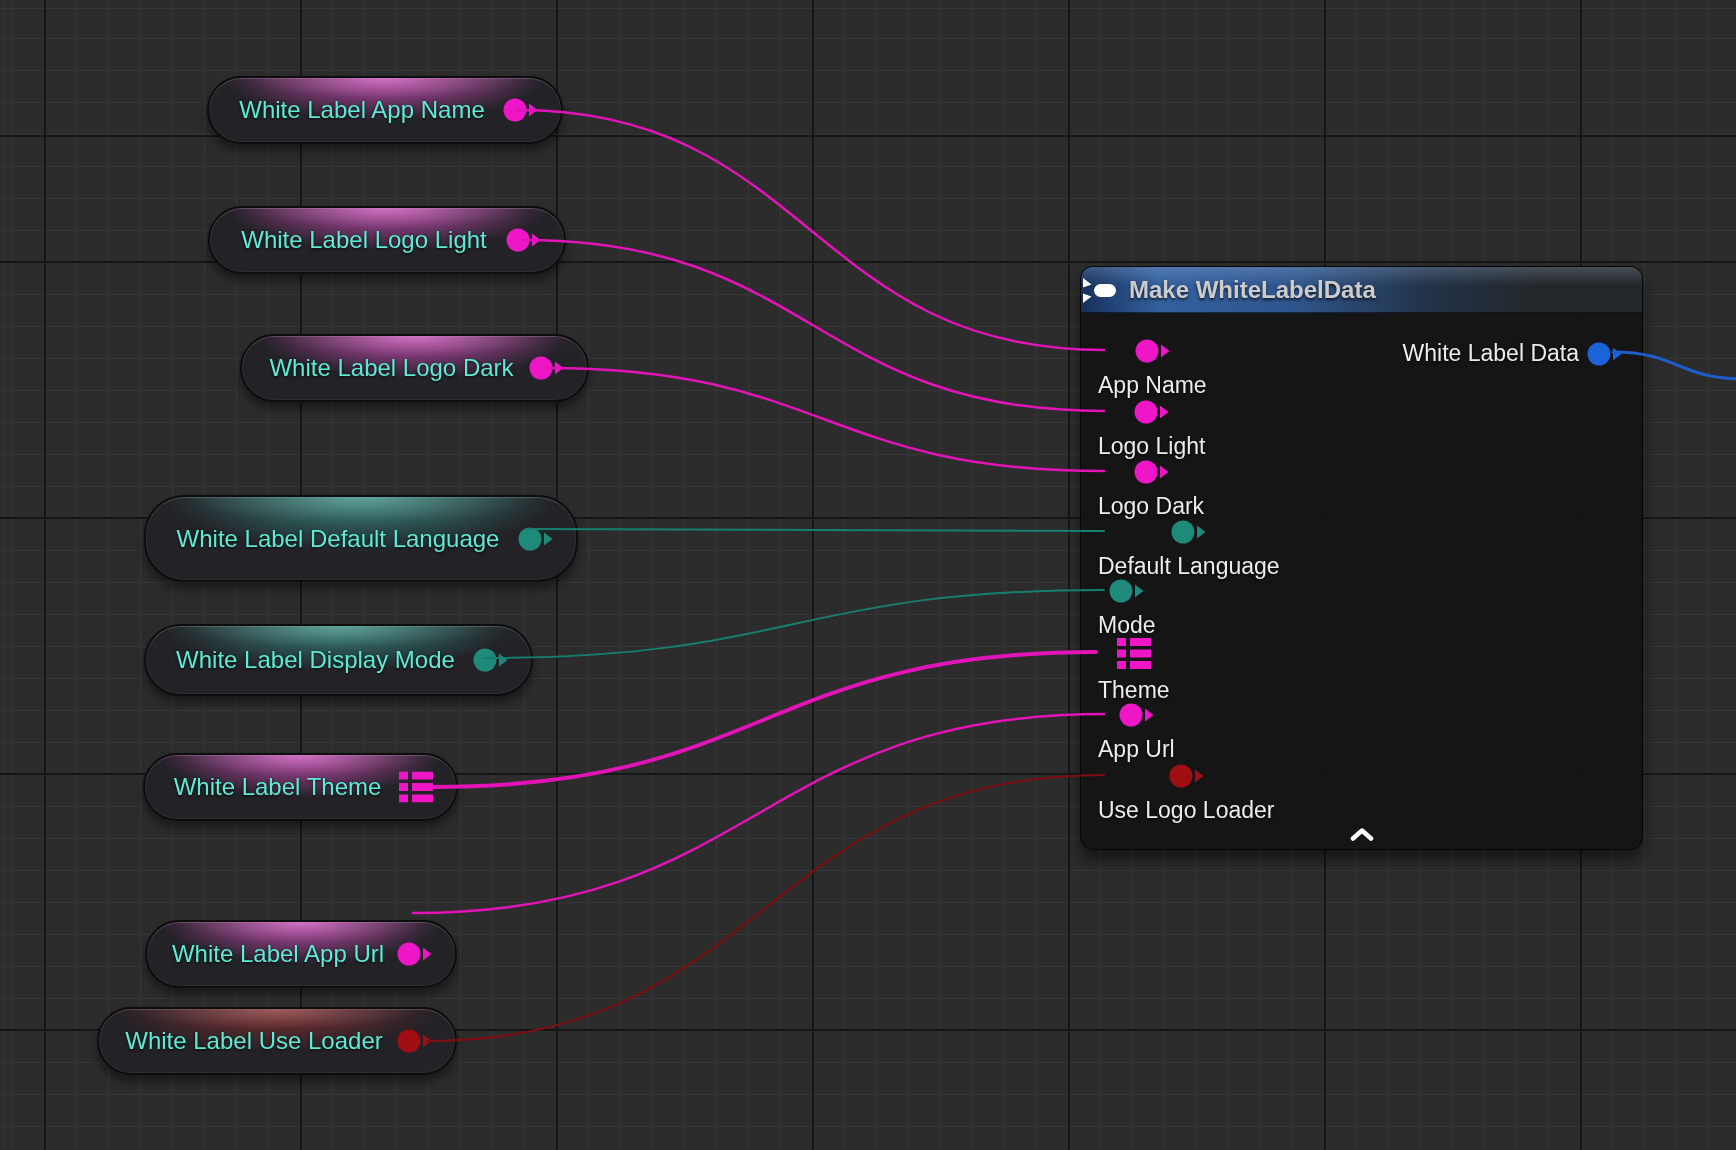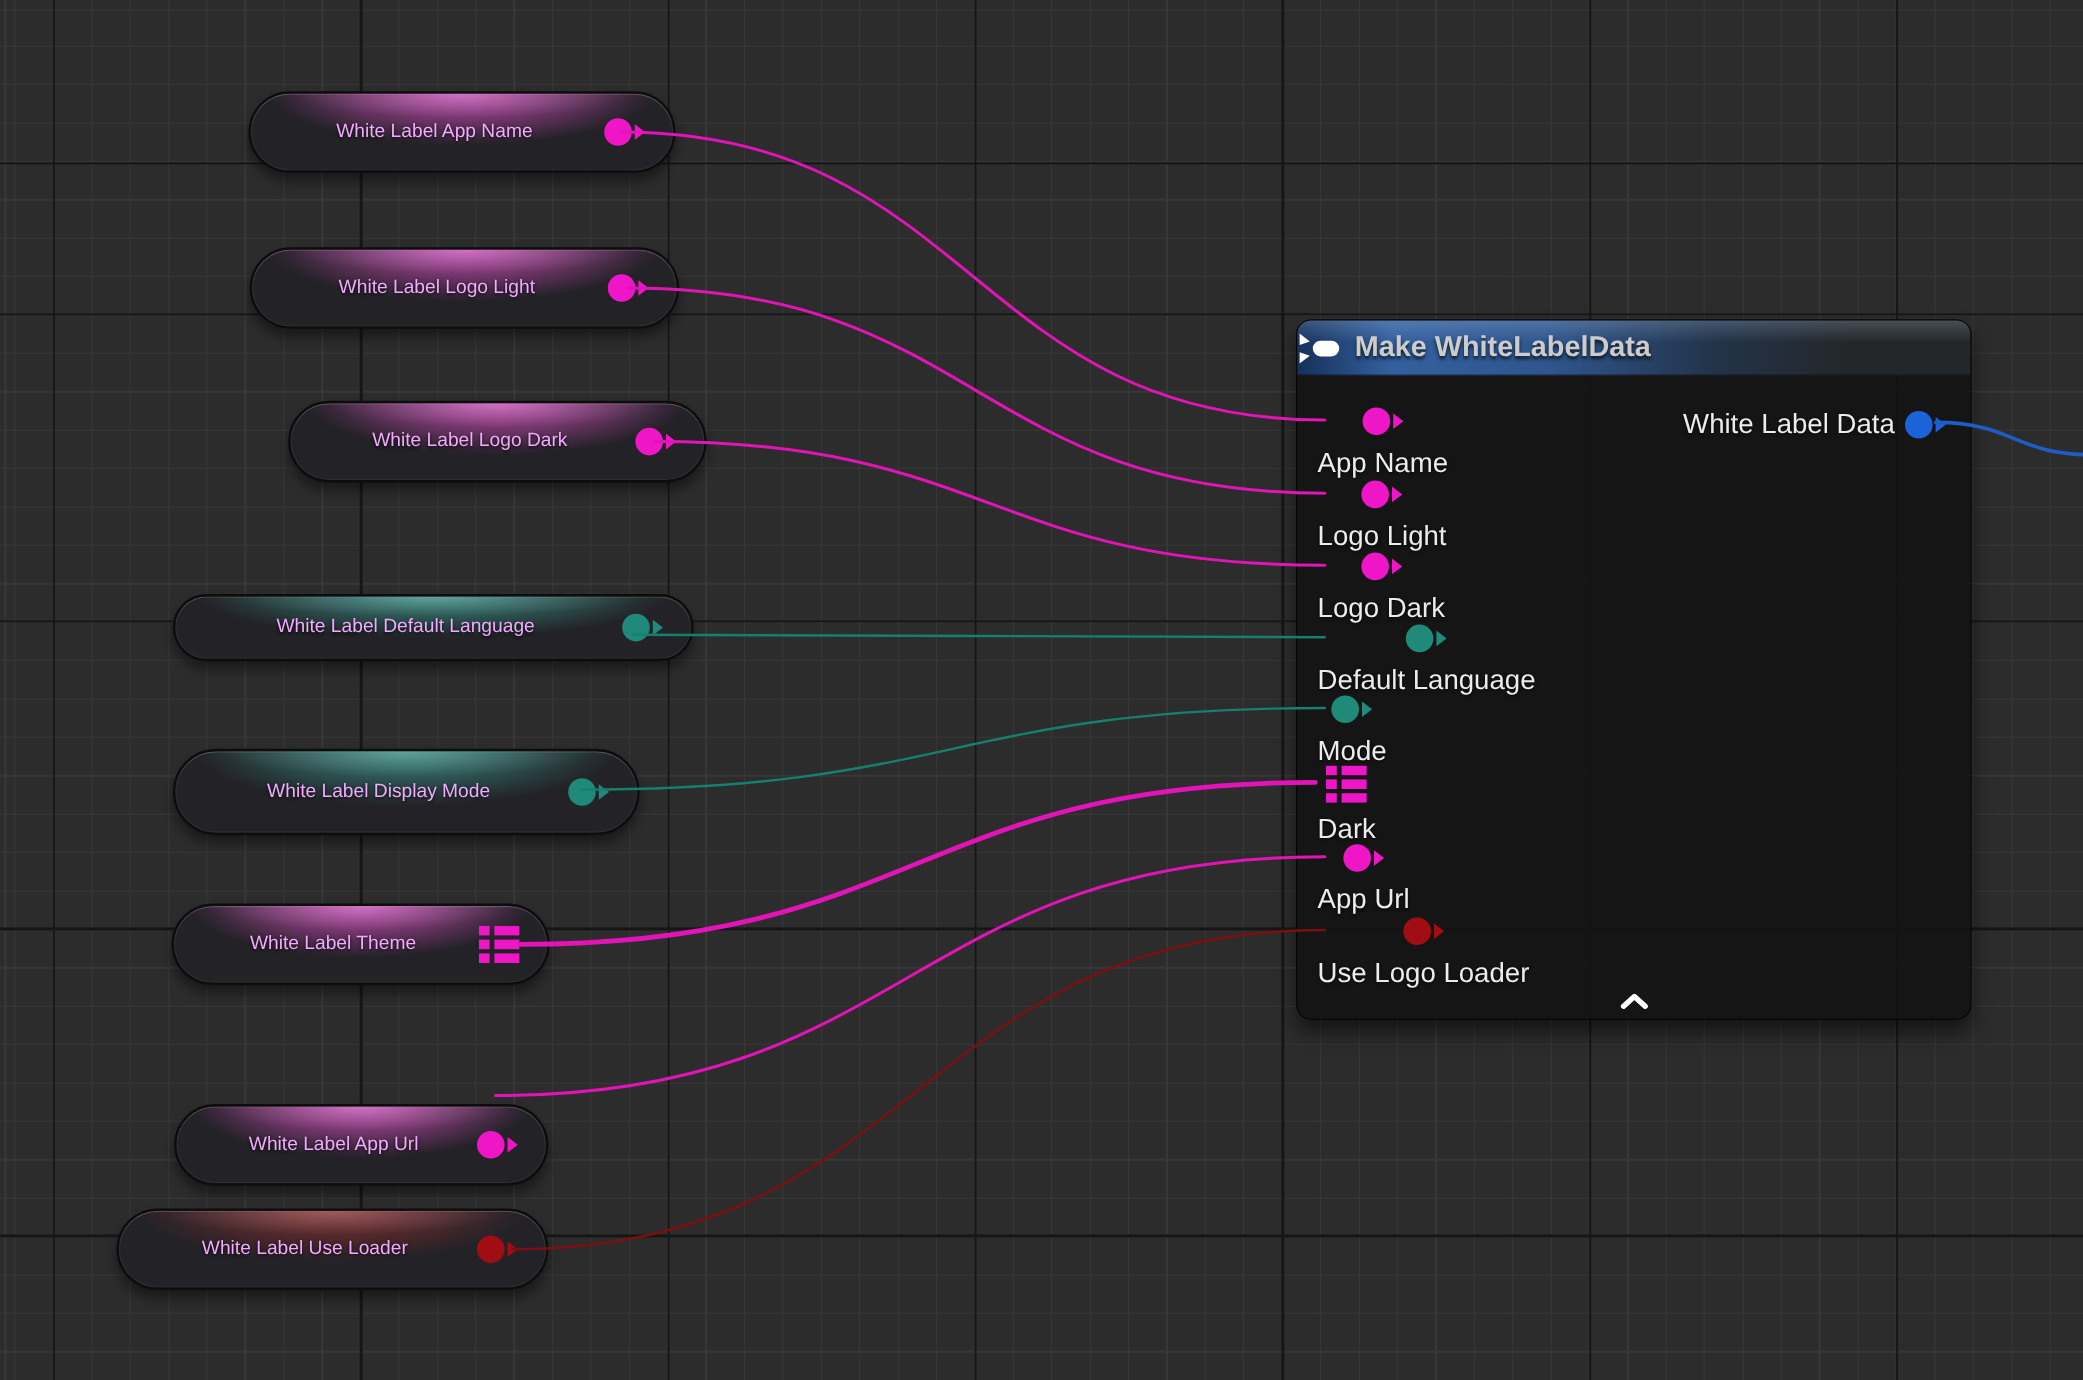--- a/index.html
+++ b/index.html
@@ -33,21 +33,21 @@
     border-radius:inherit;
     background:
       radial-gradient(58% 42% at 50% 2%, rgba(255,255,255,0.22), transparent 70%),
       radial-gradient(68% 105% at 50% -4%, var(--glow), transparent 68%);
     opacity:0.95;
   }
   .pill-label{
     position:absolute; left:14px; right:60px; top:50%;
     transform:translateY(-50%);
     text-align:center;
-    color:#f0abfc; font-size:16px;
+    color:#5eead4; font-size:24px;
     text-shadow:0 1px 3px rgba(0,0,0,0.8);
     white-space:nowrap;
   }
   .pill .pin{
     position:absolute; right:23px; top:50%;
     transform:translateY(-50%);
     line-height:0;
   }
   
   .make-node{
@@ -119,21 +119,21 @@
             <path d="M26,6.5 L34.5,13 L26,19.5 Z" fill="#ee16c6"></path>
           </svg></span>
       </div>
       <div class="pill" style="left: 240px; top: 334px; width: 349px; height: 68px; --glow: #d84fc3;">
         <span class="pill-label">White Label Logo Dark</span>
         <span class="pin"><svg width="35" height="26" viewBox="0 0 35 26">
             <circle cx="12" cy="13" r="11.5" fill="#ee16c6"></circle>
             <path d="M26,6.5 L34.5,13 L26,19.5 Z" fill="#ee16c6"></path>
           </svg></span>
       </div>
-      <div class="pill" style="left: 144px; top: 495px; width: 434px; height: 56px; --glow: #37958a;">
+      <div class="pill" style="left: 144px; top: 495px; width: 434px; height: 87px; --glow: #37958a;">
         <span class="pill-label">White Label Default Language</span>
         <span class="pin"><svg width="35" height="26" viewBox="0 0 35 26">
             <circle cx="12" cy="13" r="11.5" fill="#1f8a79"></circle>
             <path d="M26,6.5 L34.5,13 L26,19.5 Z" fill="#1f8a79"></path>
           </svg></span>
       </div>
       <div class="pill" style="left: 144px; top: 624px; width: 389px; height: 72px; --glow: #37958a;">
         <span class="pill-label">White Label Display Mode</span>
         <span class="pin"><svg width="35" height="26" viewBox="0 0 35 26">
             <circle cx="12" cy="13" r="11.5" fill="#1f8a79"></circle>
@@ -218,21 +218,21 @@
             <span class="pin"><svg width="34" height="31" viewBox="0 0 34 31">
                 <g fill="#ee16c6">
                   <rect x="0" y="0" width="9" height="8"></rect>
                   <rect x="13" y="0" width="21" height="8"></rect>
                   <rect x="0" y="11.5" width="9" height="8"></rect>
                   <rect x="13" y="11.5" width="21" height="8"></rect>
                   <rect x="0" y="23" width="9" height="8"></rect>
                   <rect x="13" y="23" width="21" height="8"></rect>
                 </g>
               </svg></span>
-            <span class="pin-label">Dark</span>
+            <span class="pin-label">Theme</span>
           </div>
           <div class="pin-row" style="left: 17px; top: 435px;">
             <span class="pin"><svg width="35" height="26" viewBox="0 0 35 26">
                 <circle cx="12" cy="13" r="11.5" fill="#ee16c6"></circle>
                 <path d="M26,6.5 L34.5,13 L26,19.5 Z" fill="#ee16c6"></path>
               </svg></span>
             <span class="pin-label">App Url</span>
           </div>
           <div class="pin-row" style="left: 17px; top: 496px;">
             <span class="pin"><svg width="35" height="26" viewBox="0 0 35 26">

